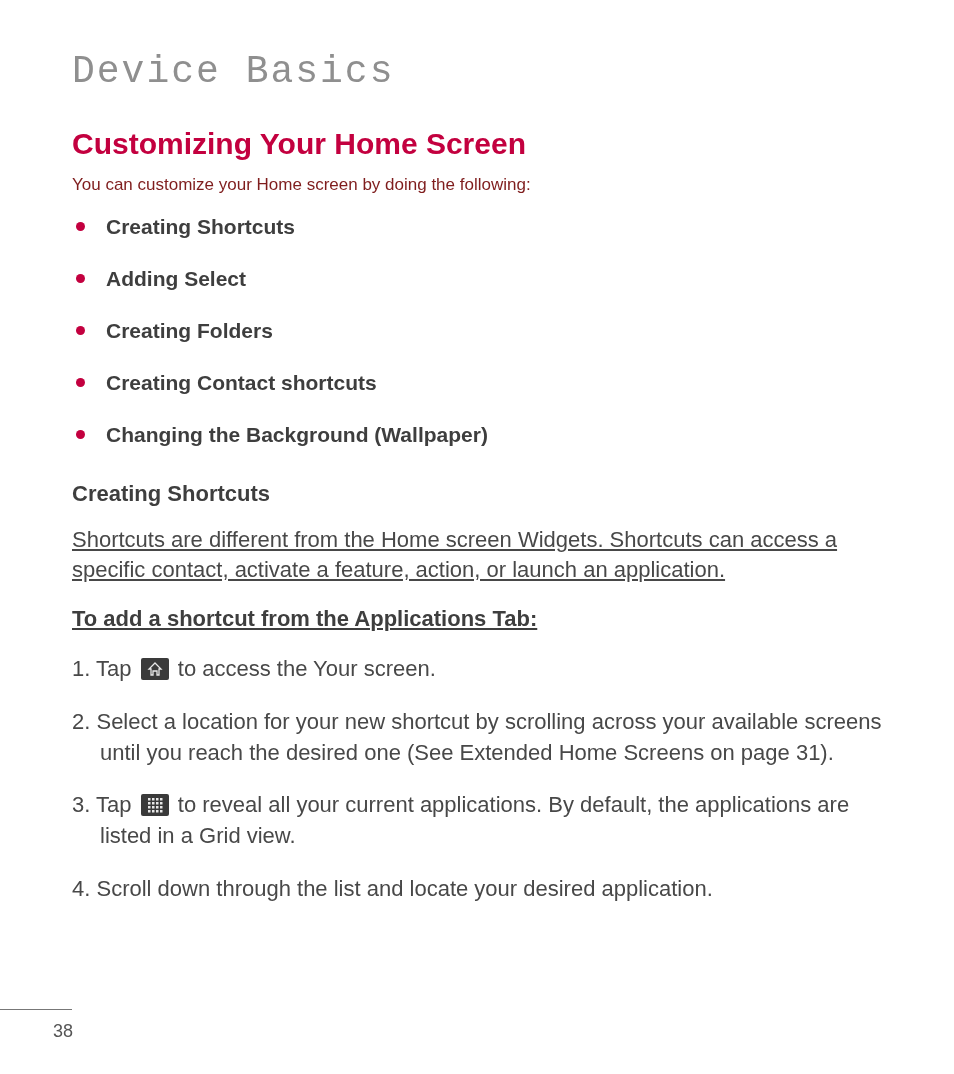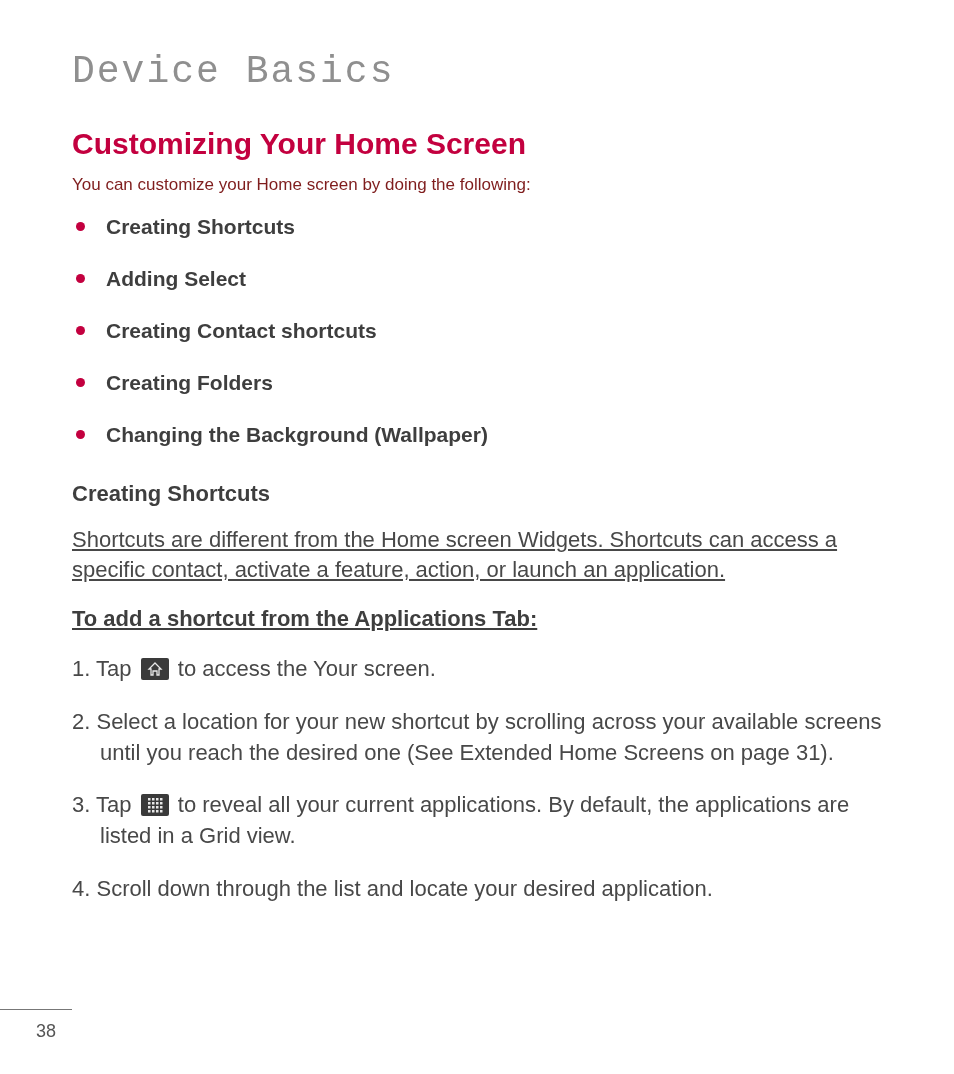--- a/index.html
+++ b/index.html
@@ -89,39 +89,39 @@
     transform:translate(-50%,-50%);
   }
   .footer-rule{
     position:absolute;
     left:0;bottom:64px;
     width:72px;
     border-top:1px solid #777;
   }
   .page-num{
     position:absolute;
-    left:36px;bottom:32px;
+    left:53px;bottom:32px;
     font-size:18px;
     color:#555;
   }
 </style>
 </head>
 <body>
 
 <h1 class="chapter-title">Device Basics</h1>
 
 <h2 class="section-title">Customizing Your Home Screen</h2>
 
 <p class="intro">You can customize your Home screen by doing the following:</p>
 
 <ul class="bullets">
   <li>Creating Shortcuts</li>
   <li>Adding Select</li>
+  <li>Creating Folders</li>
   <li>Creating Contact shortcuts</li>
-  <li>Creating Folders</li>
   <li>Changing the Background (Wallpaper)</li>
 </ul>
 
 <p class="subhead">Creating Shortcuts</p>
 
 <p class="para">Shortcuts are different from the Home screen Widgets. Shortcuts can access a specific contact, activate a feature, action, or launch an application.</p>
 
 <p class="para bold">To add a shortcut from the Applications Tab:</p>
 
 <ol class="steps">

